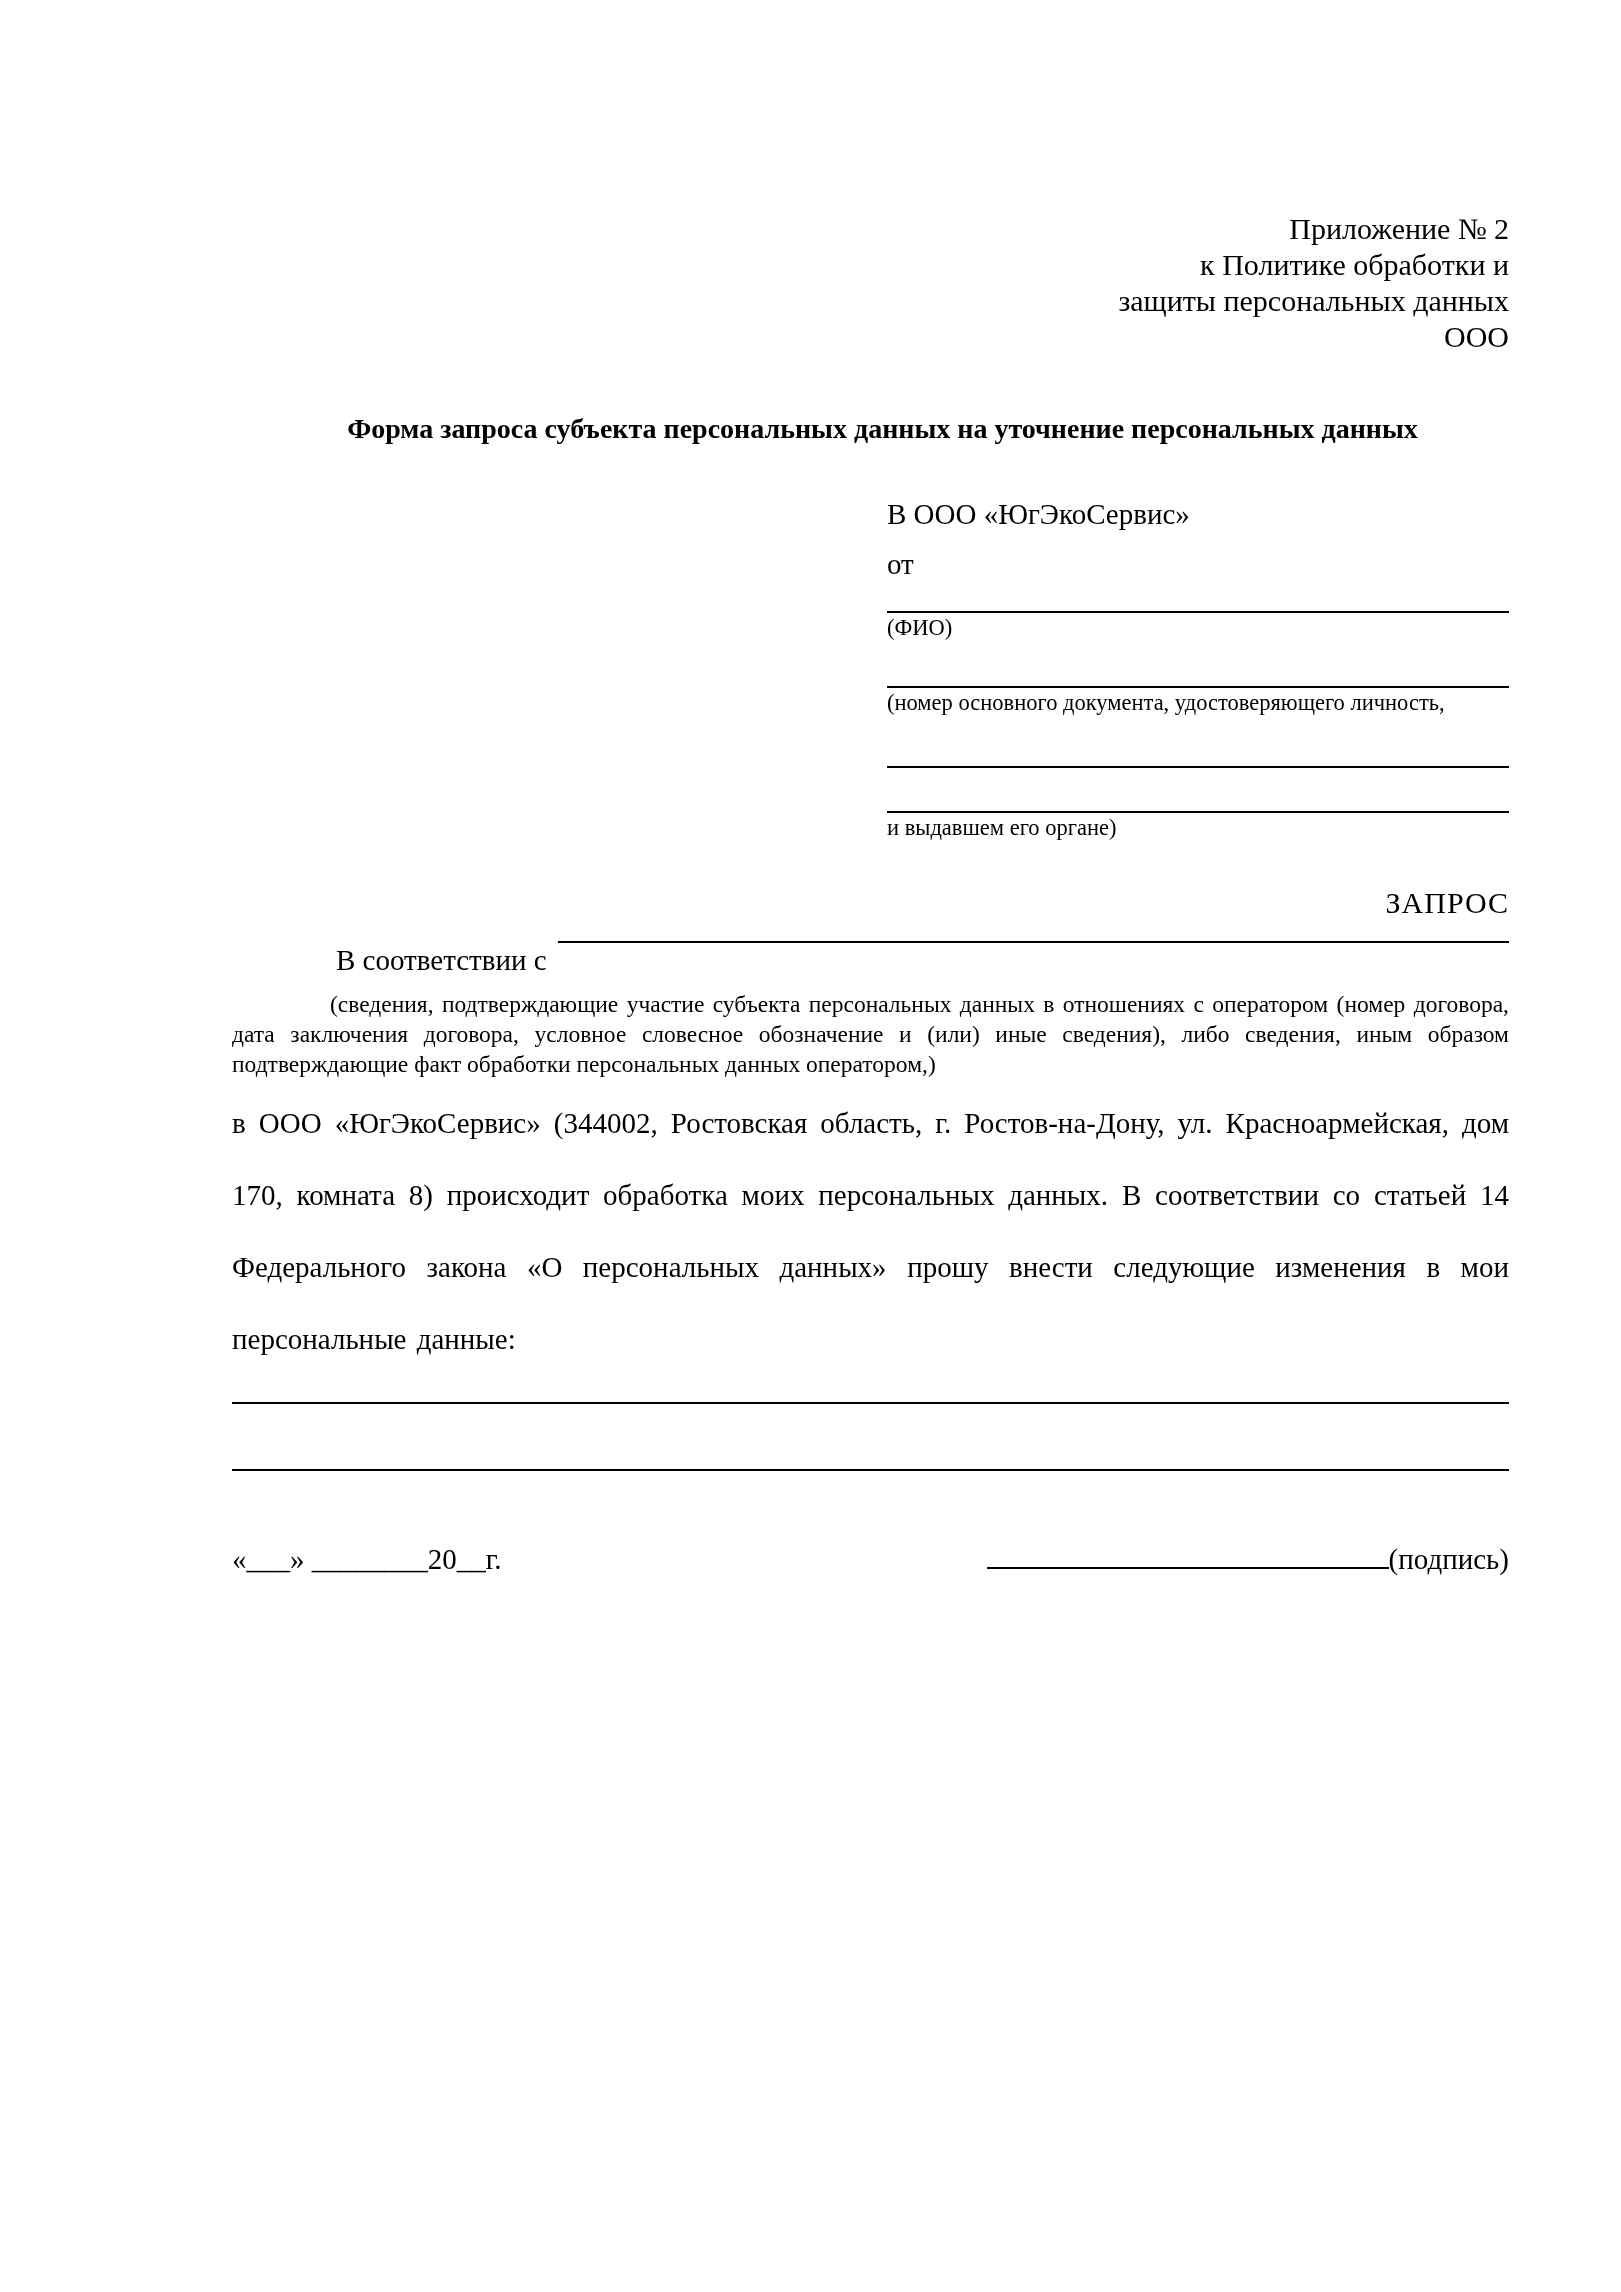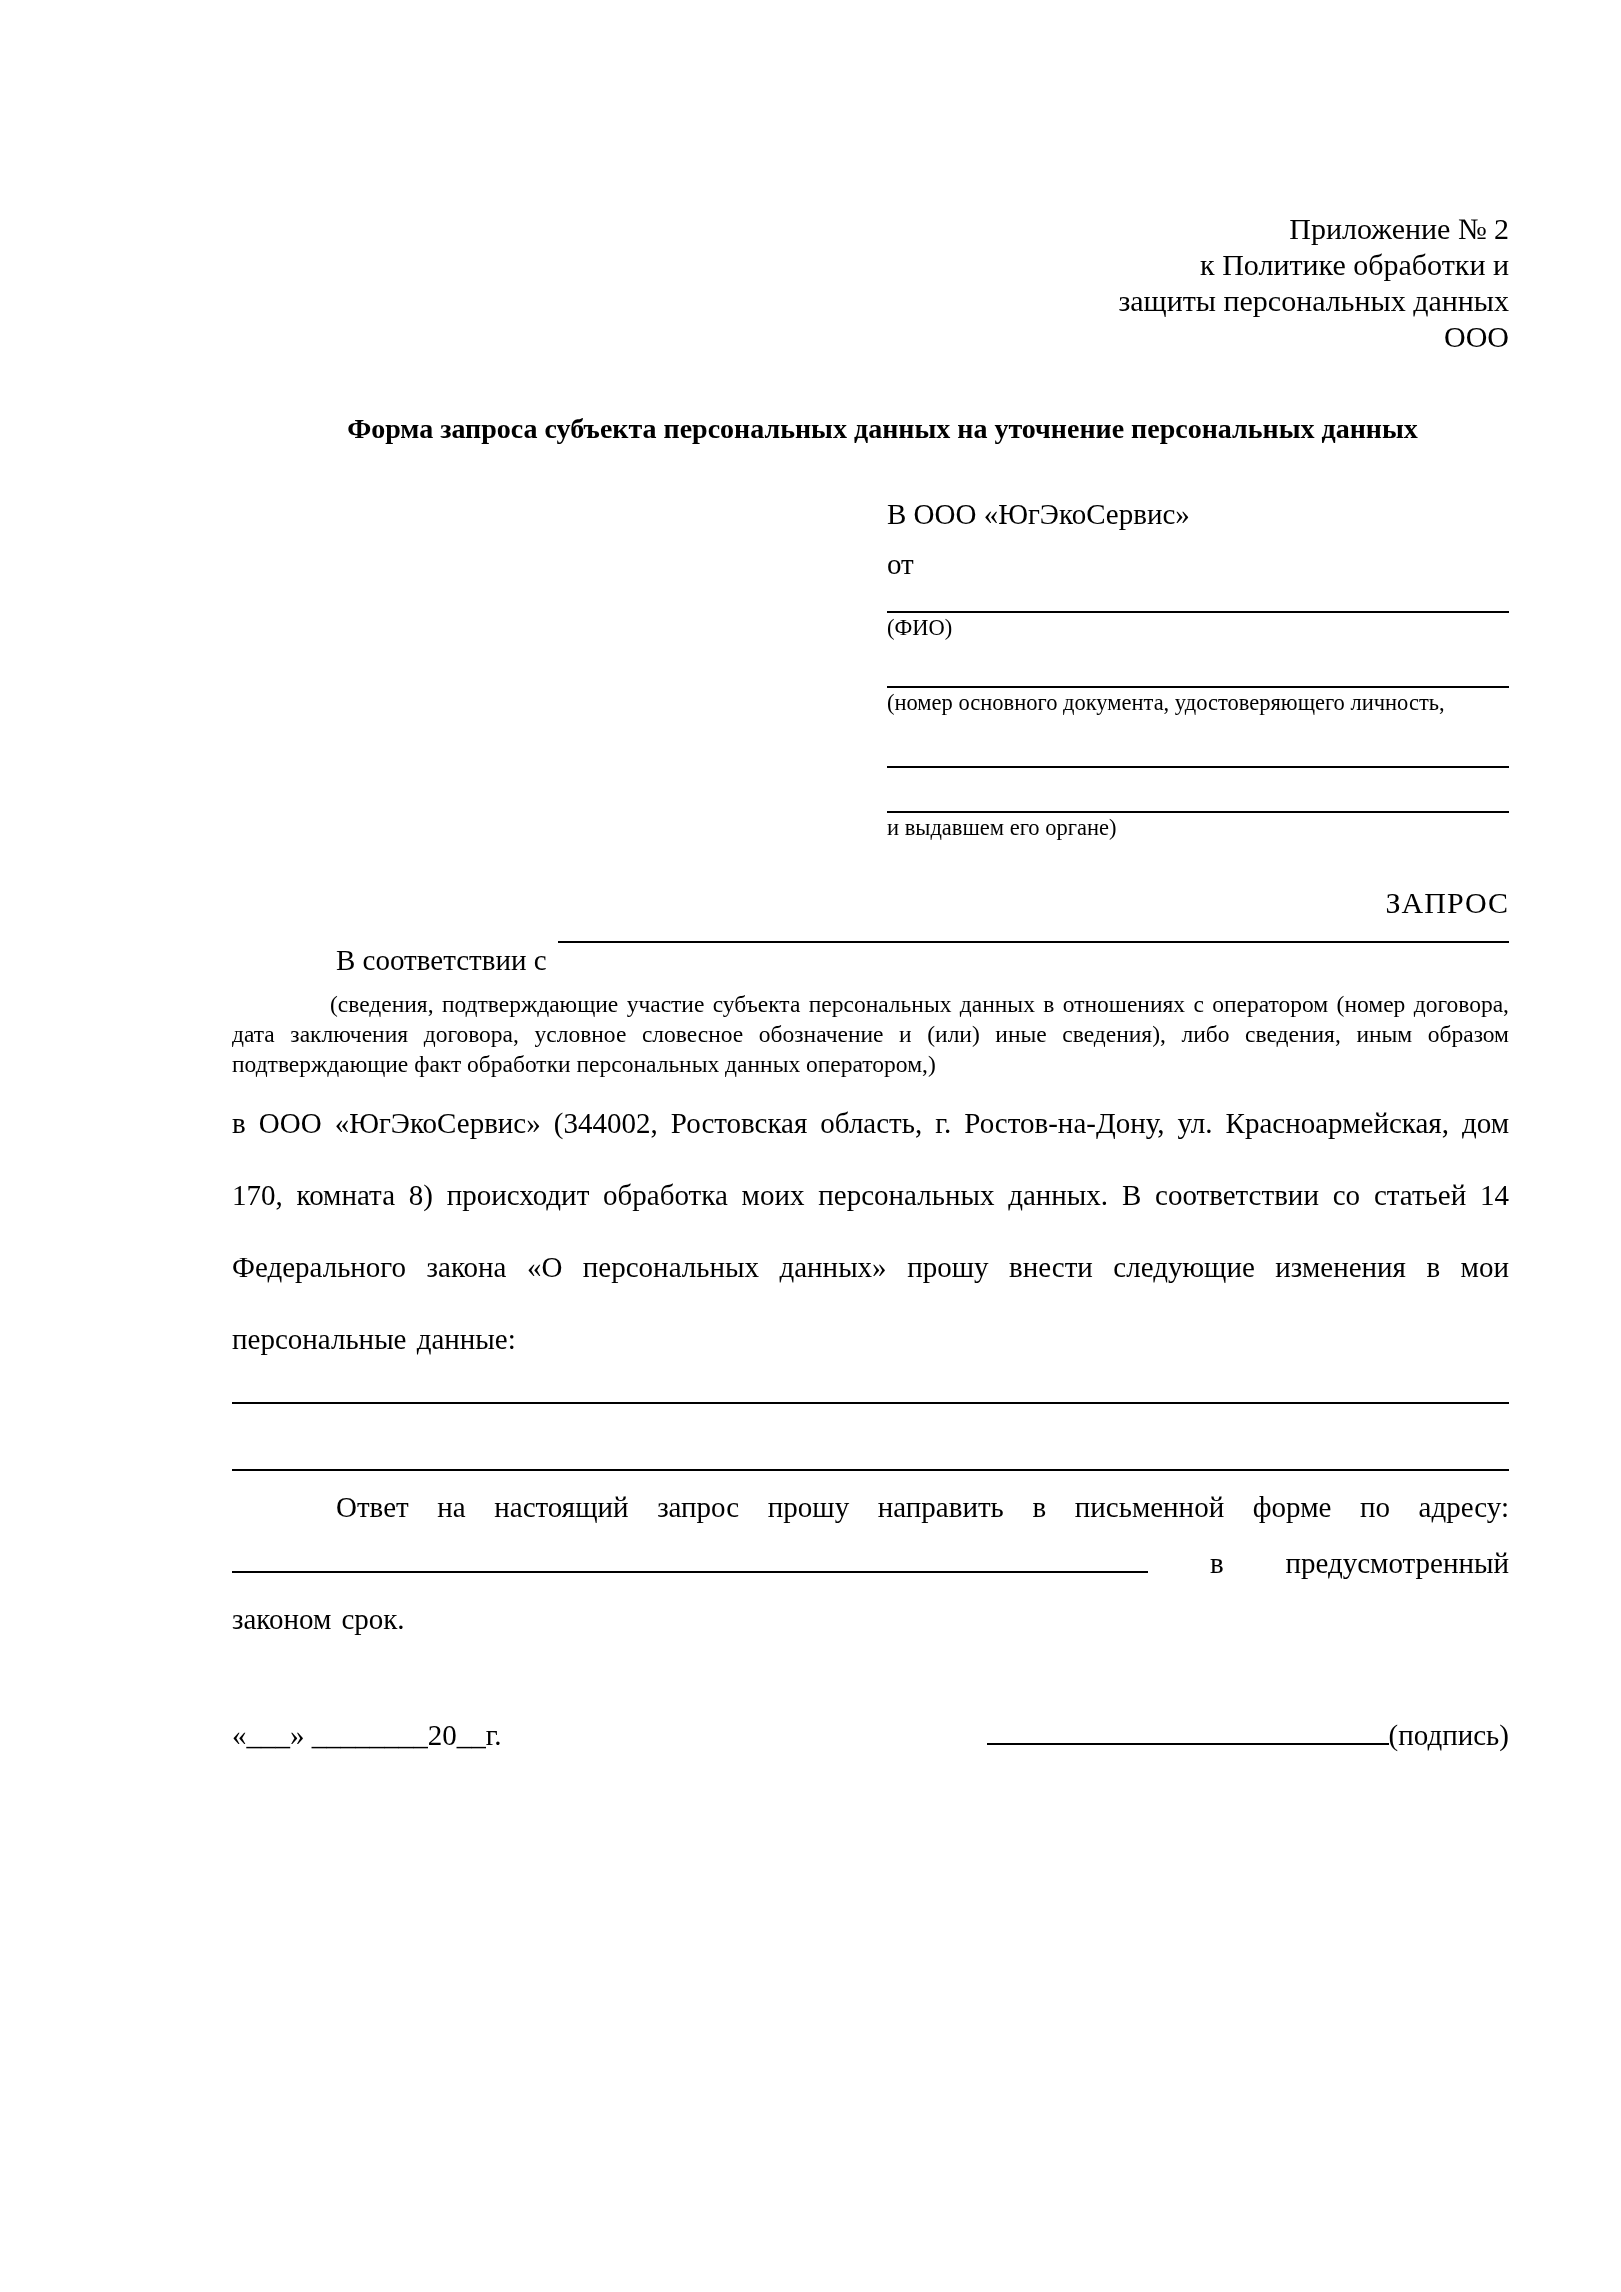--- a/index.html
+++ b/index.html
@@ -196,25 +196,20 @@
     <span class="intro-lead">В соответствии с</span>
     <span class="intro-fill"></span>
   </div>
   <div class="intro-caption">(сведения, подтверждающие участие субъекта персональных данных в отношениях с оператором (номер договора, дата заключения договора, условное словесное обозначение и (или) иные сведения), либо сведения, иным образом подтверждающие факт обработки персональных данных оператором,)</div>
 
   <p class="body-paragraph">в ООО «ЮгЭкоСервис» (344002, Ростовская область, г. Ростов-на-Дону, ул. Красноармейская, дом 170, комната 8) происходит обработка моих персональных данных. В соответствии со статьей 14 Федерального закона «О персональных данных» прошу внести следующие изменения в мои персональные данные:</p>
 
   <div class="blankline-1"></div>
   <div class="blankline-2"></div>
 
-  <p class="reply-paragraph">
-    <span>Ответ на настоящий запрос прошу направить в письменной форме по адресу:</span>
-    <span class="inline-blank"></span>
-    <span>в предусмотренный законом срок.</span>
-  </p>
 
   <div class="signature-row">
     <span class="sig-date">«___» ________20__г.</span>
     <span class="sig-right"><span class="sig-line"></span><span>(подпись)</span></span>
   </div>
 
 </div>
 
 
 </body></html>

